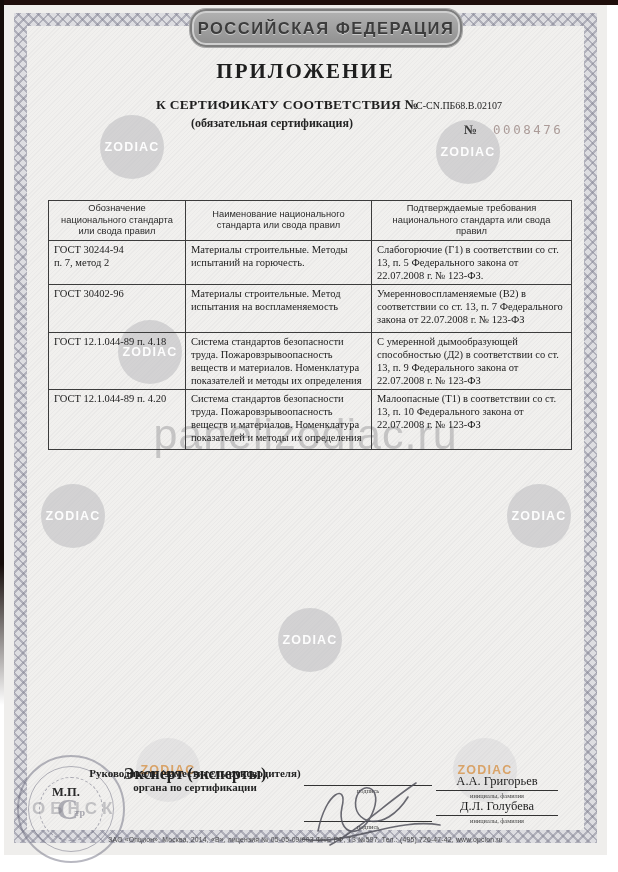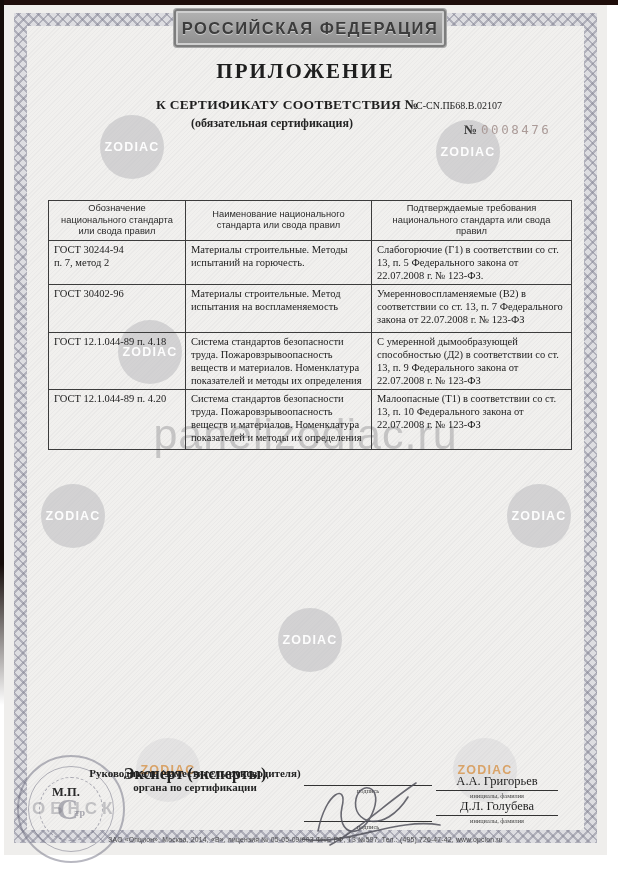--- a/index.html
+++ b/index.html
@@ -37,38 +37,38 @@
   .stamp .ring1{position:absolute;inset:2px;border-radius:50%;border:2px solid rgba(98,98,118,.45);}
   .stamp .ring2{position:absolute;inset:13px;border-radius:50%;border:1px solid rgba(98,98,118,.45);}
   .stamp .ring3{position:absolute;inset:24px;border-radius:50%;border:1px dashed rgba(98,98,118,.5);}
   .stamp .center{position:absolute;inset:0;display:flex;align-items:center;justify-content:center;
     font-family:"Liberation Serif",serif;font-weight:bold;font-size:30px;color:rgba(105,105,122,.5);}
   .stamp .center small{font-size:10px;margin-left:-4px;margin-top:6px;color:rgba(105,105,122,.55);}
   .stamp-text{position:absolute;left:28px;top:794px;font-family:"Liberation Sans",sans-serif;
     font-size:17px;letter-spacing:5px;color:rgba(118,118,130,.38);font-weight:bold;}
   
   .content{position:absolute;inset:0;z-index:2;}
-  .rf-box{position:absolute;left:170px;top:4px;width:268px;height:34px;
+  .rf-box{position:absolute;left:186px;top:4px;width:268px;height:34px;
     background:linear-gradient(#b2b2b2,#8f8f8f);
-    border:2px solid #7d7d7d;border-radius:3px;
+    border:2px solid #7d7d7d;border-radius:16px;
     box-shadow:inset 0 0 0 2px #cfcfcf, 0 0 0 1px #a8a8a8;
     display:flex;align-items:center;justify-content:center;}
   .rf-box span{font-family:"Liberation Sans",sans-serif;font-weight:bold;font-size:16.5px;
     letter-spacing:1.5px;color:#3c3c3c;text-shadow:0 1px 0 rgba(235,235,235,.6);}
   .title{position:absolute;left:0;top:54px;width:603px;text-align:center;
     font-size:21px;font-weight:bold;letter-spacing:2px;color:#1e1e1e;}
   .cert-label{position:absolute;left:152px;top:92px;font-size:13.5px;font-weight:bold;
     letter-spacing:.3px;color:#1e1e1e;}
   .cert-number{position:absolute;left:412px;top:95px;font-size:10px;color:#222;}
   .cert-type{position:absolute;left:152px;top:111px;width:232px;text-align:center;
     font-size:12px;font-weight:bold;color:#242424;}
   .serial{position:absolute;left:460px;top:117px;font-size:13px;}
   .serial .pref{font-weight:bold;color:#3a3a3a;}
   .serial .digits{font-family:"DejaVu Sans Mono",monospace;font-size:12.5px;
-    letter-spacing:2.5px;color:#ab9b98;margin-left:4px;}
+    letter-spacing:2.5px;color:#ab9b98;margin-left:16px;}
   .annex-title{position:absolute;left:0;top:140px;width:603px;text-align:center;
     font-size:13px;font-weight:bold;color:#1e1e1e;}
   .annex-desc{position:absolute;left:41px;top:155px;width:521px;text-align:center;
     font-size:12px;font-weight:bold;color:#1e1e1e;line-height:1.3;}
   
   .tbl-wrap{position:absolute;left:44px;top:195px;width:523px;}
   table{border-collapse:collapse;table-layout:fixed;width:523px;}
   col.c1{width:137px;} col.c2{width:186px;} col.c3{width:200px;}
   th,td{border:1px solid #3c3c3c;}
   th{font-family:"Liberation Sans",sans-serif;font-size:9.3px;font-weight:normal;

